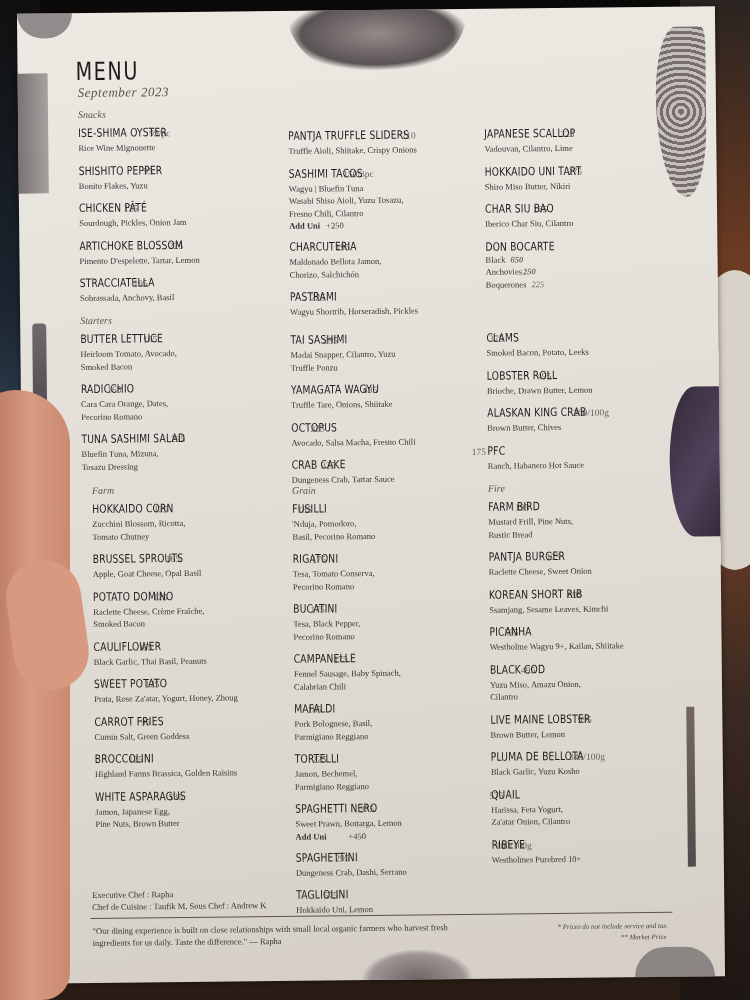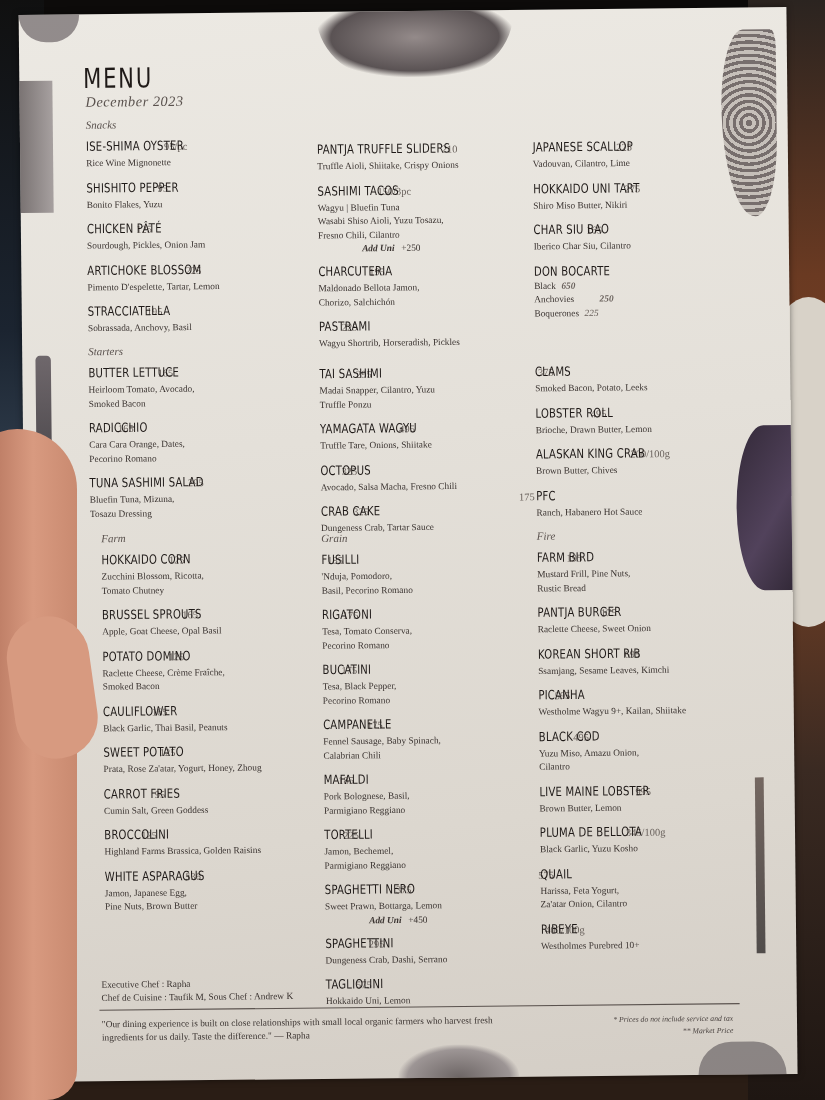--- a/index.html
+++ b/index.html
@@ -75,21 +75,21 @@
   .item-price {
     font-family:"Liberation Serif", serif; font-size:9.5px; color:#6a625d;
   }
   .item-desc {
     font-family:"Liberation Serif", serif; font-size:8.5px; color:#3a3330; line-height:12.5px;
     margin-top:2px; white-space:pre-line;
   }
   .item-addon {
     font-family:"Liberation Serif", serif; font-size:8.5px; color:#3a3330; margin-top:1px;
   }
-  .item-addon .lbl { font-style:italic; font-weight:bold;margin-left:40px; }
+  .item-addon .lbl { font-weight:bold; }
   .sub-line { font-family:"Liberation Serif", serif; font-size:8.5px; color:#3a3330; line-height:12.5px; }
   .sub-line .p { font-style:italic; color:#6a625d; }
 
   .footer-chefs { position:absolute; left:66px; top:876px; font-family:"Liberation Serif", serif; font-size:8.5px; color:#3a3330; line-height:12px; }
   .footer-rule { position:absolute; left:64px; top:905px; width:582px; height:1px; background:#5a524e; }
   .footer-quote { position:absolute; left:66px; top:912px; width:360px; font-family:"Liberation Serif", serif; font-size:8.5px; color:#3a3330; line-height:12px; }
   .footer-notes { position:absolute; left:470px; top:914px; width:170px; text-align:right; font-family:"Liberation Serif", serif; font-style:italic; font-size:7px; color:#4a4340; line-height:11px; }
 </style>
 </head>
 <body>
@@ -105,21 +105,21 @@
   <div class="illus illus-pillar"></div>
   <div class="illus illus-corn"></div>
   <div class="illus illus-pen"></div>
   <div class="illus illus-leaf"></div>
   <div class="illus illus-knife"></div>
   <div class="illus illus-bottom"></div>
   <div class="illus illus-br"></div>
 
   <div class="content">
     <div class="title">MENU</div>
-    <div class="subtitle">December 2023</div>
+    <div class="subtitle">September 2023</div>
 
     <div class="col" id="col0" style="left:60px; top:96px; width:210px;">
         <div style="position: absolute; left: 0px; top: 0px; width: 100%;">
           <span class="section-label">Snacks</span>
           <div class="item">
             <div class="item-head">
               <span class="item-name">ISE-SHIMA OYSTER</span>
               <span class="item-price">95/pc</span>
             </div>
             <div class="item-desc">Rice Wine Mignonette</div>
@@ -358,21 +358,21 @@
             </div>
             <div class="item-desc">Jamon, Bechemel,
 Parmigiano Reggiano</div>
           </div>
           <div class="item">
             <div class="item-head">
               <span class="item-name">SPAGHETTI NERO</span>
               <span class="item-price">375</span>
             </div>
             <div class="item-desc">Sweet Prawn, Bottarga, Lemon</div>
-            <div class="item-addon"><span class="lbl">Add Uni</span><span style="margin-left: 6px; text-align: center;">+450</span></div>
+            <div class="item-addon"><span class="lbl">Add Uni</span><span style="margin-left: 22px; text-align: center;">+450</span></div>
           </div>
           <div class="item">
             <div class="item-head">
               <span class="item-name">SPAGHETTINI</span>
               <span class="item-price">295</span>
             </div>
             <div class="item-desc">Dungeness Crab, Dashi, Serrano</div>
           </div>
           <div class="item">
             <div class="item-head">
@@ -404,21 +404,21 @@
               <span class="item-name">CHAR SIU BAO</span>
               <span class="item-price">165</span>
             </div>
             <div class="item-desc">Iberico Char Siu, Cilantro</div>
           </div>
           <div class="item">
             <div class="item-head">
               <span class="item-name">DON BOCARTE</span>
             </div>
             <div class="sub-line"><span>Black</span><span class="p" style="margin-left: 5px; font-weight: bold;">650</span></div>
-            <div class="sub-line"><span>Anchovies</span><span class="p" style="margin-left: 23px; font-weight: bold;">250</span></div>
+            <div class="sub-line"><span>Anchovies</span><span class="p" style="margin-left: 1px; font-weight: bold;">250</span></div>
             <div class="sub-line"><span>Boquerones</span><span class="p" style="margin-left: 5px;">225</span></div>
           </div>
         </div>
         <div style="position: absolute; left: 0px; top: 204px; width: 100%;">
           <div class="item">
             <div class="item-head">
               <span class="item-name">CLAMS</span>
               <span class="item-price">375</span>
             </div>
             <div class="item-desc">Smoked Bacon, Potato, Leeks</div>

